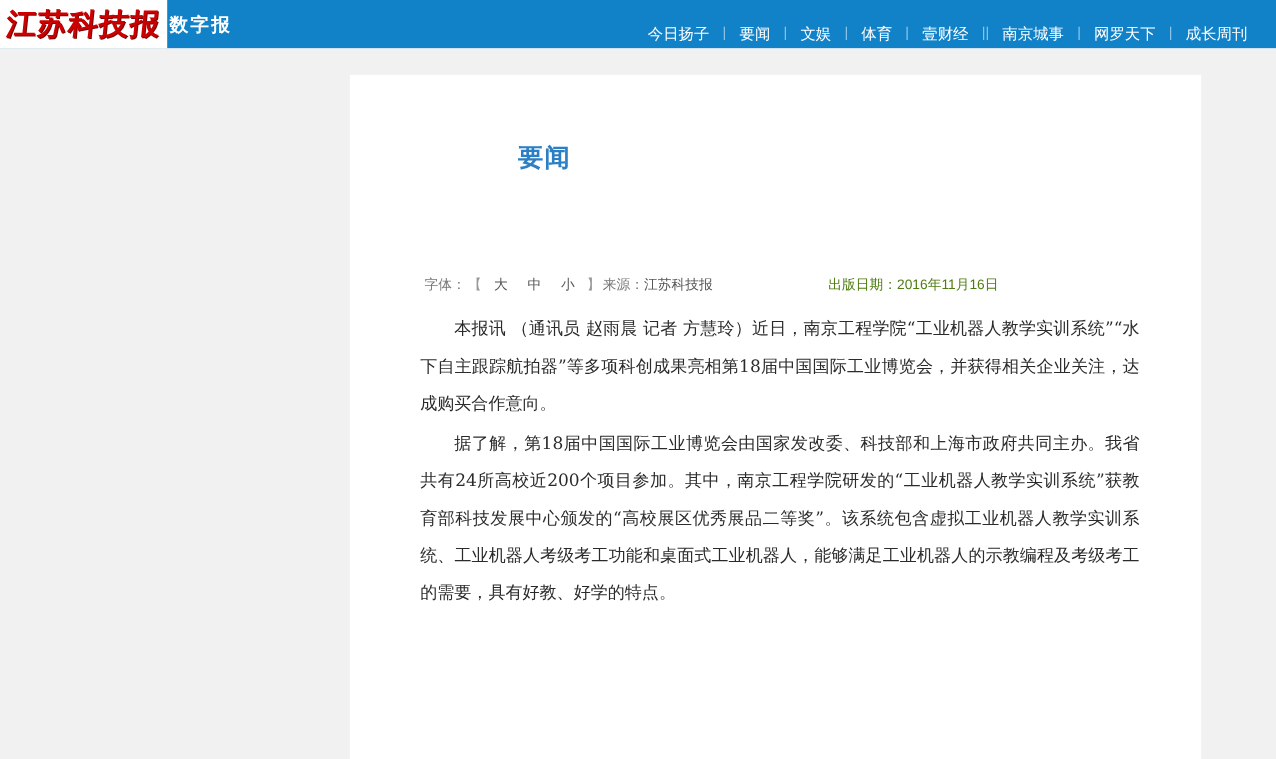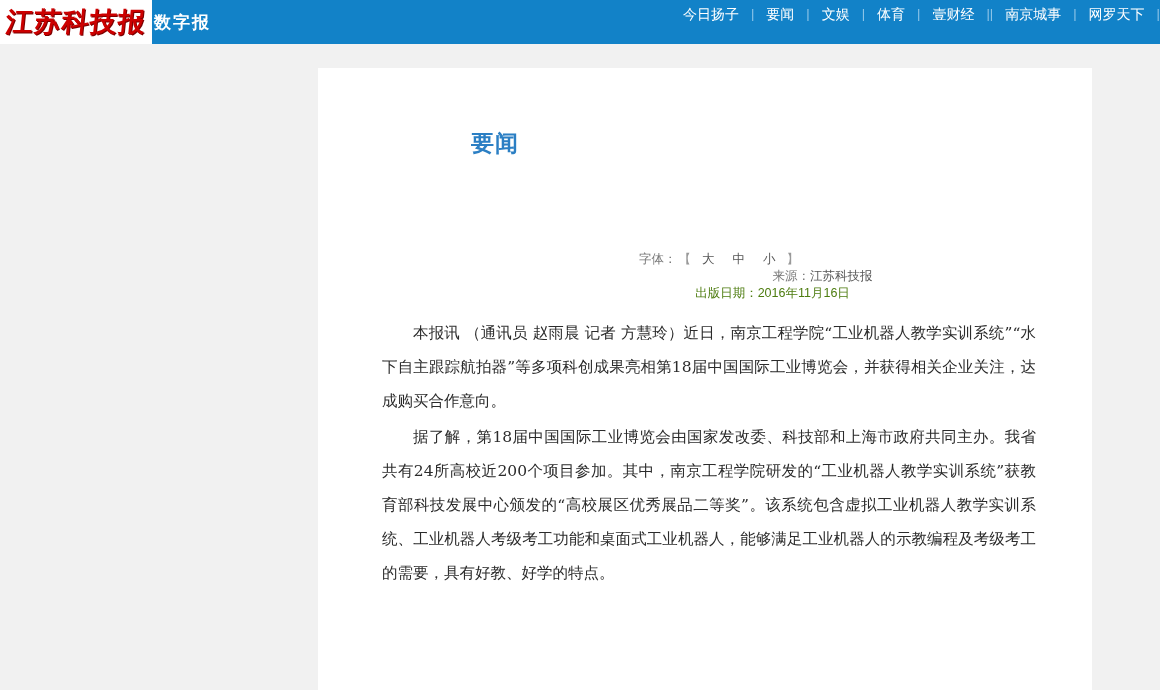--- a/index.html
+++ b/index.html
@@ -54,22 +54,23 @@
     color: #ffffff;
     font-size: 17px;
     font-family: "DejaVu Serif", serif;
     font-weight: bold;
     letter-spacing: 2px;
   }
 
   .nav {
     flex: 1 1 auto;
     display: flex;
-    align-items: flex-end;
+    align-items: flex-start;
     justify-content: flex-end;
+    padding-right: 14px;
     height: 28px;
   }
   .nav-item {
     color: #ffffff;
     font-size: 14px;
     padding: 0 12px;
     line-height: 44px;
     white-space: nowrap;
     cursor: pointer;
     text-decoration: none;
@@ -118,36 +119,34 @@
     letter-spacing: 1px;
   }
 
   .meta-row {
     display: flex;
     align-items: center;
     margin-top: 92px;
     padding: 0 10px 0 40px;
     font-size: 12.5px;
     color: #666666;
-    flex-direction: column;
   }
   .meta-font {
     display: flex;
     align-items: center;
     white-space: nowrap;
   }
   .meta-label { color: #777777; }
   .bracket { color: #999999; padding: 0 2px; }
   .size-opt {
     padding: 0 9px;
     color: #555555;
     cursor: pointer;
   }
   .meta-source {
-    margin-left: 205px;
     color: #777777;
     white-space: nowrap;
   }
   .meta-source b { font-weight: normal; color: #555555; }
   .meta-date {
     margin-left: 105px;
     color: #4d7c0f;
     white-space: nowrap;
   }
 
@@ -194,20 +193,21 @@
     <span class="nav-sep">|</span>
     <a class="nav-item">体育</a>
     <span class="nav-sep">|</span>
     <a class="nav-item">壹财经</a>
     <span class="nav-sep">|</span>
     <span class="nav-sep">|</span>
     <a class="nav-item">南京城事</a>
     <span class="nav-sep">|</span>
     <a class="nav-item">网罗天下</a>
     <span class="nav-sep">|</span>
+    <a class="nav-item">成长周刊</a>
   </div>
 </div>
 
 <div class="page-wrap">
   <div class="sheet">
     <div class="sheet-inner">
 
       <div class="kicker">要闻</div>
 
       <div class="meta-row">

